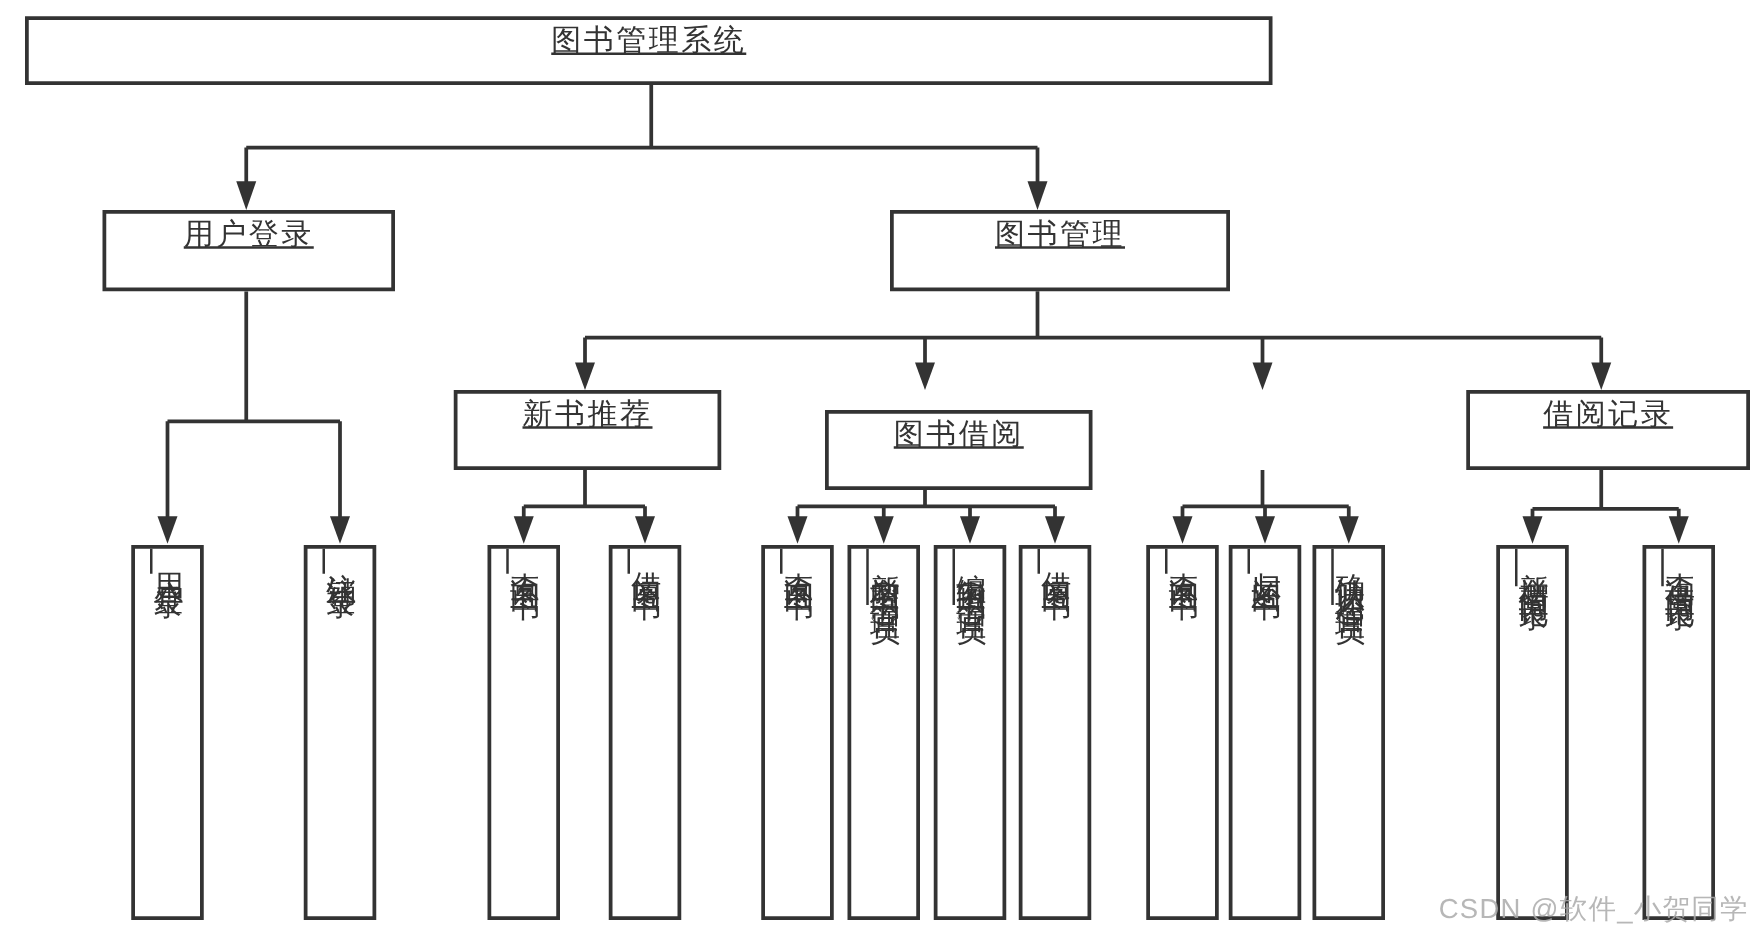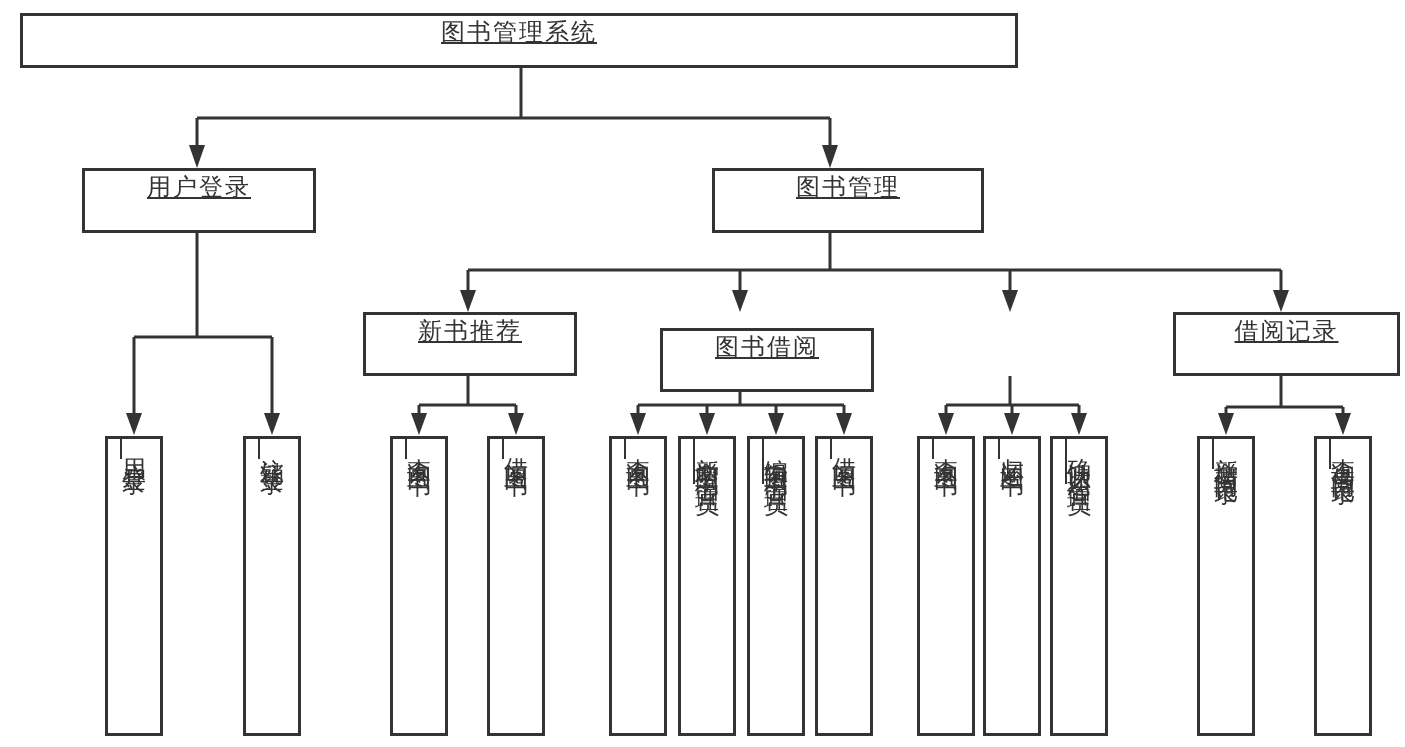--- a/index.html
+++ b/index.html
@@ -179,14 +179,15 @@
   <div class="node vbox" style="left:1050px;">
     <span class="lbl">确认归还（管理员）</span>
   </div>
   <div class="node vbox" style="left:1197px;">
     <span class="lbl">新增借阅记录</span>
   </div>
   <div class="node vbox" style="left:1314px;">
     <span class="lbl">查询借阅记录</span>
   </div>
 
+  <div class="watermark">CSDN @软件_小贺同学</div>
 
 </div>
 
 </body></html>

